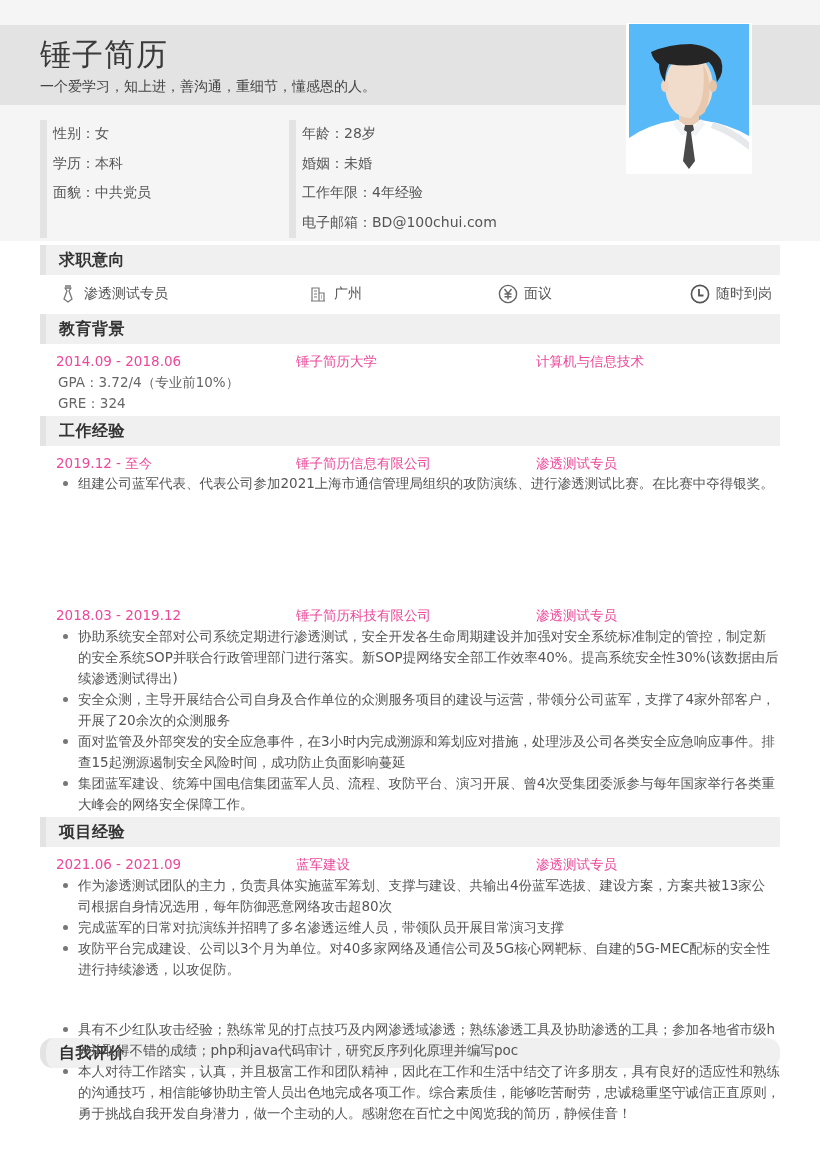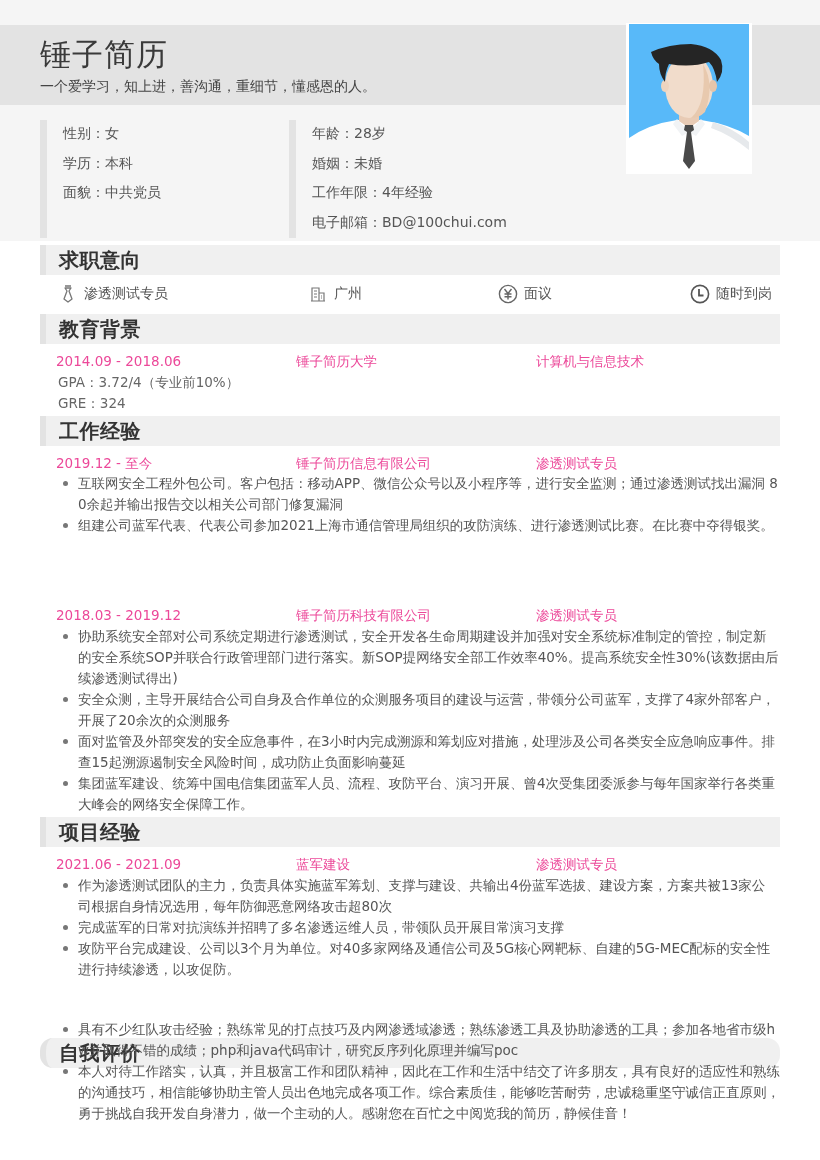--- a/index.html
+++ b/index.html
@@ -7,27 +7,27 @@
   body { font-family: "DejaVu Sans", "Liberation Sans", sans-serif; color: #555; position: relative; }
 
   .top-bg { position: absolute; left: 0; top: 0; width: 820px; height: 241px; background: #f5f5f5; }
   .name-band { position: absolute; left: 0; top: 25px; width: 820px; height: 80px; background: #e3e3e3; }
   .name { position: absolute; left: 40px; top: 33px; font-size: 31px; color: #3a3a3a; letter-spacing: 1px; line-height: 42px; }
   .motto { position: absolute; left: 40px; top: 76px; font-size: 14px; color: #444; line-height: 20px; }
 
   .photo { position: absolute; left: 626px; top: 23px; width: 126px; height: 151px; background: #fff; padding: 1px 3px 0 3px; }
   .photo svg { display: block; width: 120px; height: 149px; }
 
-  .info-col { position: absolute; top: 120px; height: 118px; border-left: 7px solid #e3e3e3; padding-left: 16px; }
+  .info-col { position: absolute; top: 120px; height: 118px; border-left: 7px solid #e3e3e3; padding-left: 6px; }
   .info-col.c1 { left: 40px; width: 240px; }
   .info-col.c2 { left: 289px; width: 300px; }
   .info-row { font-size: 14px; color: #555; height: 29.5px; line-height: 26px; white-space: nowrap; }
 
   .section-head { position: absolute; left: 40px; width: 740px; height: 30px; background: #f0f0f0; border-left: 6px solid #e3e3e3; }
-  .section-head span { position: absolute; left: 13px; top: 3px; font-size: 20px; font-weight: bold; color: #333; line-height: 24px; letter-spacing: 0.5px; }
+  .section-head span { position: absolute; left: 13px; top: 3px; font-size: 16px; font-weight: bold; color: #333; line-height: 24px; letter-spacing: 0.5px; }
 
   .intent-row { position: absolute; top: 284px; left: 58px; width: 722px; height: 24px; }
   .intent-item { position: absolute; top: 0; display: flex; align-items: center; font-size: 14px; color: #555; white-space: nowrap; }
   .intent-item .ic { width: 20px; height: 20px; margin-right: 6px; display: inline-flex; align-items: center; justify-content: center; }
   .intent-item svg { display: block; }
 
   .entry-head { position: absolute; left: 56px; width: 720px; height: 20px; font-size: 13.5px; font-weight: normal; color: #ec4899; }
   .entry-head span { position: absolute; top: 0; white-space: nowrap; line-height: 20px; }
   .entry-head .c-a { left: 0; }
   .entry-head .c-b { left: 240px; }
@@ -135,21 +135,20 @@
 
 <div class="section-head" style="top:416px;">
   <span>工作经验</span>
 </div>
 <div class="entry-head" style="top:453px;">
   <span class="c-a">2019.12 - 至今</span>
   <span class="c-b">锤子简历信息有限公司</span>
   <span class="c-c">渗透测试专员</span>
 </div>
 <ul class="bullets" style="top:473px;">
-  <li>互联网安全工程外包公司。客户包括：移动APP、微信公众号以及小程序等，进行安全监测；通过渗透测试找出漏洞 80余起并输出报告交以相关公司部门修复漏洞</li>
   <li>组建公司蓝军代表、代表公司参加2021上海市通信管理局组织的攻防演练、进行渗透测试比赛。在比赛中夺得银奖。</li>
 </ul>
 
 <div class="entry-head" style="top:605px;">
   <span class="c-a">2018.03 - 2019.12</span>
   <span class="c-b">锤子简历科技有限公司</span>
   <span class="c-c">渗透测试专员</span>
 </div>
 <ul class="bullets" style="top:626px;">
   <li>协助系统安全部对公司系统定期进行渗透测试，安全开发各生命周期建设并加强对安全系统标准制定的管控，制定新 的安全系统SOP并联合行政管理部门进行落实。新SOP提网络安全部工作效率40%。提高系统安全性30%(该数据由后续渗透测试得出)</li>

